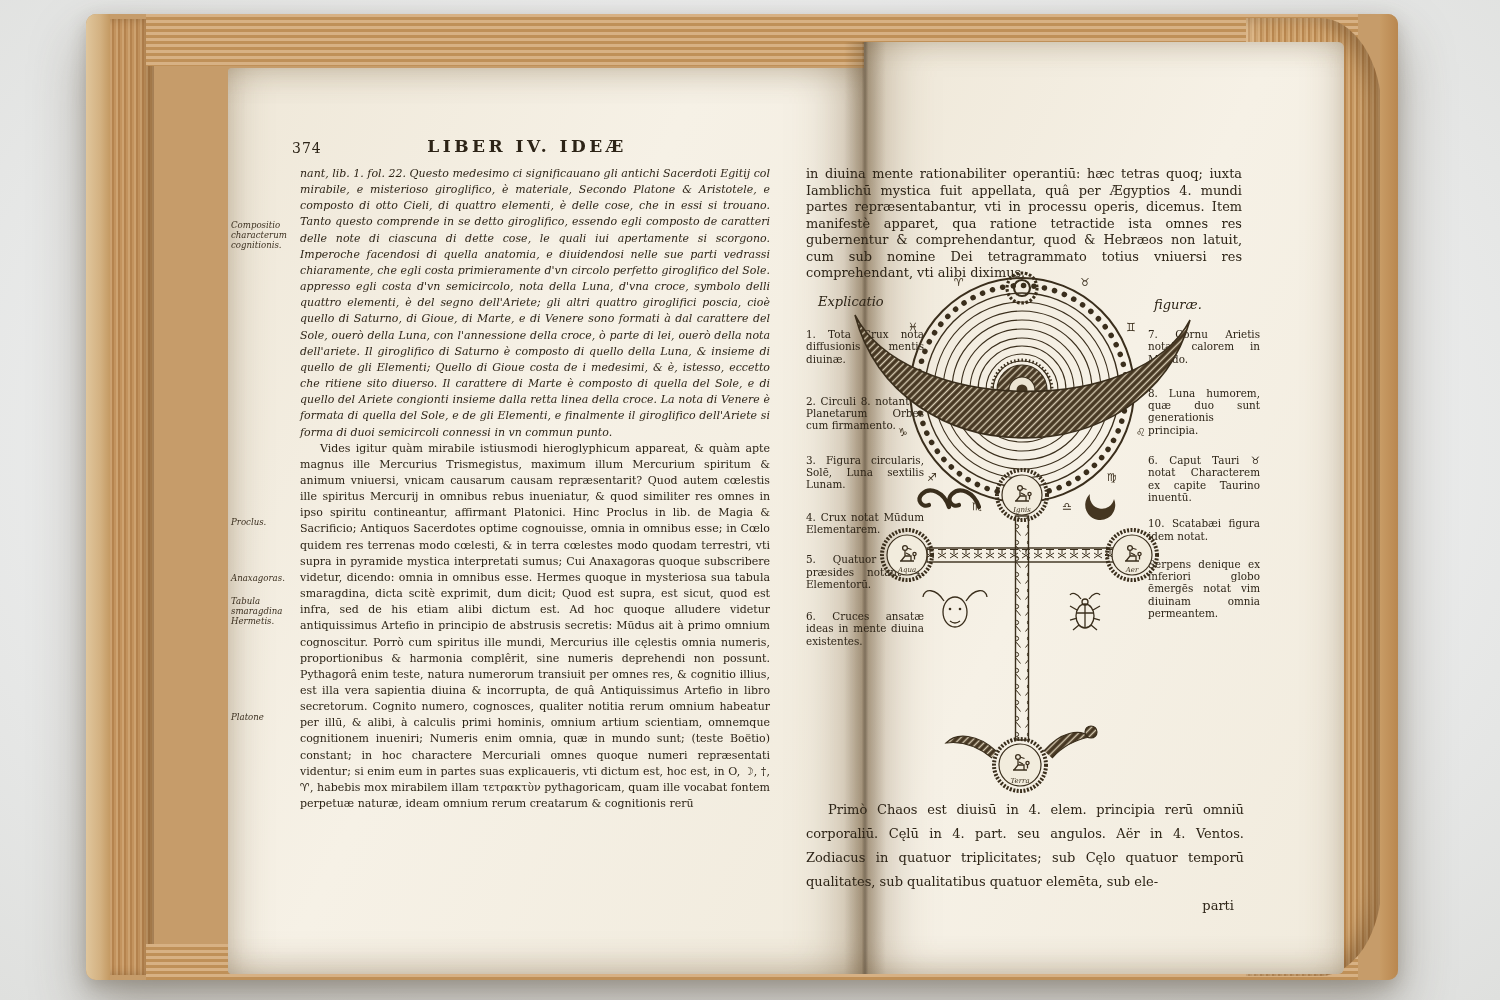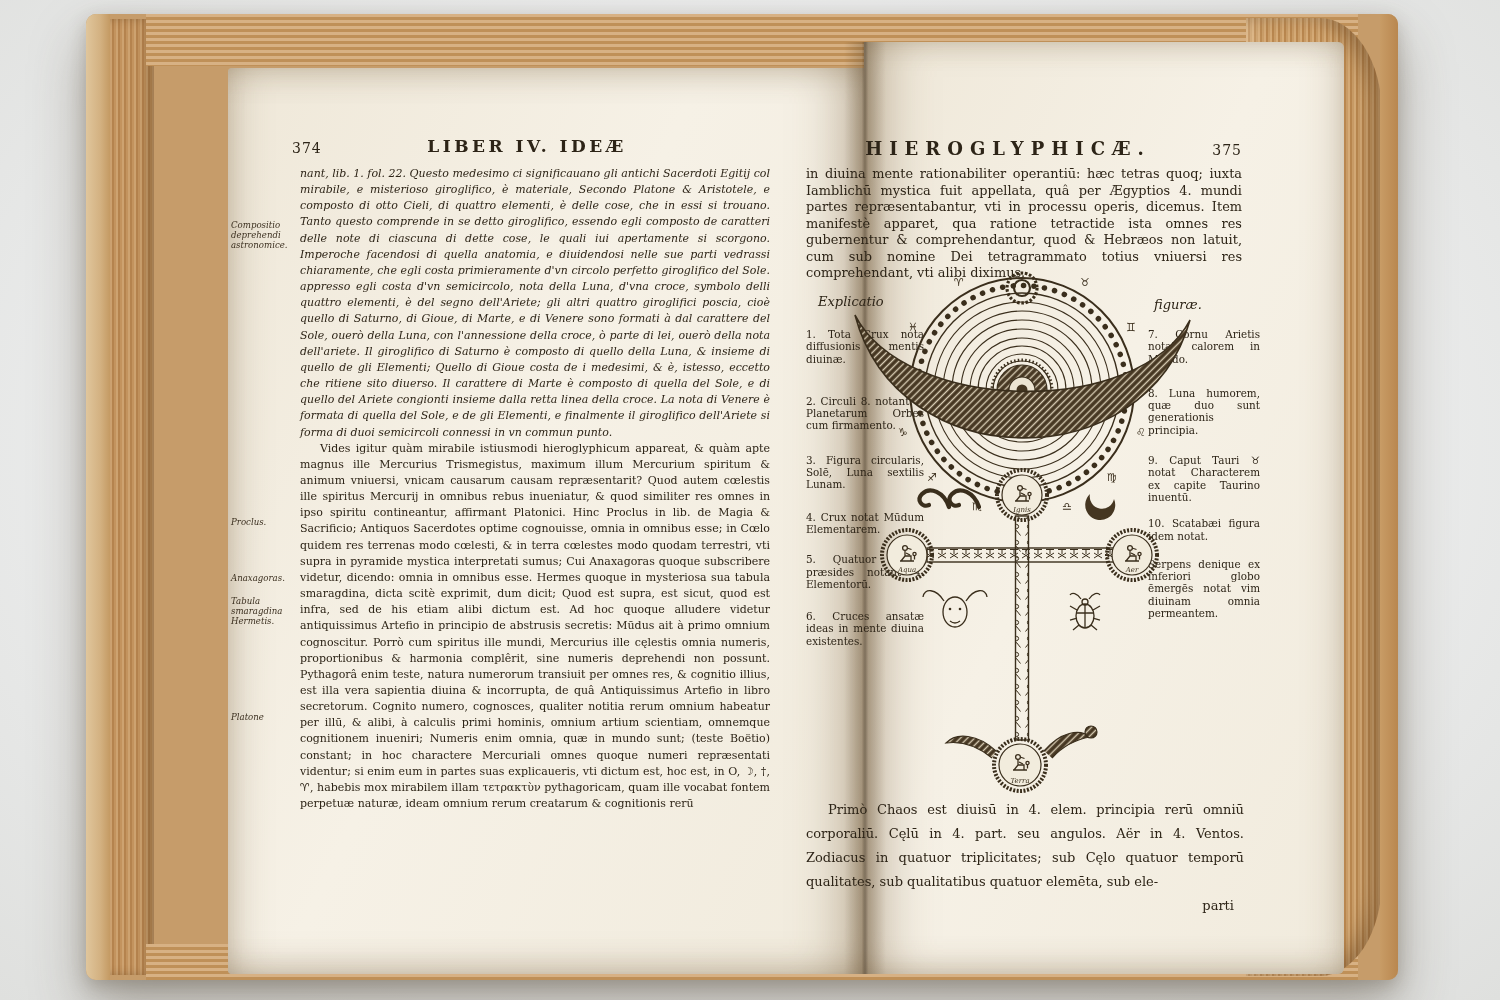--- a/index.html
+++ b/index.html
@@ -80,55 +80,50 @@
     <div class="page page-right"></div>
     <div class="gutter"></div>
   </div>
 
   <div class="abs lp-header">
     <span class="no">374</span>
     <span class="ttl">LIBER IV. IDEÆ</span>
     <span class="sp"></span>
   </div>
 
-  <div class="abs mnote mn-0">Compositio deprehendi astronomice.</div>
+  <div class="abs mnote mn-0">Compositio characterum cognitionis.</div>
   <div class="abs mnote mn-1">Proclus.</div>
   <div class="abs mnote mn-2">Anaxagoras.</div>
   <div class="abs mnote mn-3">Tabula smaragdina Hermetis.</div>
   <div class="abs mnote mn-4">Platone</div>
 
   <div class="abs lp-body">
     <div class="lp-par1">nant, lib. 1. fol. 22. Questo medesimo ci significauano gli antichi Sacerdoti Egitij col mirabile, e misterioso giroglifico, è materiale, Secondo Platone &amp; Aristotele, e composto di otto Cieli, di quattro elementi, è delle cose, che in essi si trouano. Tanto questo comprende in se detto giroglifico, essendo egli composto de caratteri delle note di ciascuna di dette cose, le quali iui apertamente si scorgono. Imperoche facendosi di quella anatomia, e diuidendosi nelle sue parti vedrassi chiaramente, che egli costa primieramente d'vn circolo perfetto giroglifico del Sole. appresso egli costa d'vn semicircolo, nota della Luna, d'vna croce, symbolo delli quattro elementi, è del segno dell'Ariete; gli altri quattro giroglifici poscia, cioè quello di Saturno, di Gioue, di Marte, e di Venere sono formati à dal carattere del Sole, ouerò della Luna, con l'annessione della croce, ò parte di lei, ouerò della nota dell'ariete. Il giroglifico di Saturno è composto di quello della Luna, &amp; insieme di quello de gli Elementi; Quello di Gioue costa de i medesimi, &amp; è, istesso, eccetto che ritiene sito diuerso. Il carattere di Marte è composto di quella del Sole, e di quello del Ariete congionti insieme dalla retta linea della croce. La nota di Venere è formata di quella del Sole, e de gli Elementi, e finalmente il giroglifico dell'Ariete si forma di duoi semicircoli connessi in vn commun punto.</div>
     <div class="lp-par2">Vides igitur quàm mirabile istiusmodi hieroglyphicum appareat, &amp; quàm apte magnus ille Mercurius Trismegistus, maximum illum Mercurium spiritum &amp; animum vniuersi, vnicam causarum causam repræsentarit? Quod autem cœlestis ille spiritus Mercurij in omnibus rebus inueniatur, &amp; quod similiter res omnes in ipso spiritu contineantur, affirmant Platonici. Hinc Proclus in lib. de Magia &amp; Sacrificio; Antiquos Sacerdotes optime cognouisse, omnia in omnibus esse; in Cœlo quidem res terrenas modo cœlesti, &amp; in terra cœlestes modo quodam terrestri, vti supra in pyramide mystica interpretati sumus; Cui Anaxagoras quoque subscribere videtur, dicendo: omnia in omnibus esse. Hermes quoque in mysteriosa sua tabula smaragdina, dicta scitè exprimit, dum dicit; Quod est supra, est sicut, quod est infra, sed de his etiam alibi dictum est. Ad hoc quoque alludere videtur antiquissimus Artefio in principio de abstrusis secretis: Mūdus ait à primo omnium cognoscitur. Porrò cum spiritus ille mundi, Mercurius ille cęlestis omnia numeris, proportionibus &amp; harmonia complêrit, sine numeris deprehendi non possunt. Pythagorâ enim teste, natura numerorum transiuit per omnes res, &amp; cognitio illius, est illa vera sapientia diuina &amp; incorrupta, de quâ Antiquissimus Artefio in libro secretorum. Cognito numero, cognosces, qualiter notitia rerum omnium habeatur per illū, &amp; alibi, à calculis primi hominis, omnium artium scientiam, omnemque cognitionem inueniri; Numeris enim omnia, quæ in mundo sunt; (teste Boëtio) constant; in hoc charactere Mercuriali omnes quoque numeri repræsentati videntur; si enim eum in partes suas explicaueris, vti dictum est, hoc est, in O, ☽, †, ♈, habebis mox mirabilem illam τετρακτὺν pythagoricam, quam ille vocabat fontem perpetuæ naturæ, ideam omnium rerum creatarum &amp; cognitionis rerū</div>
   </div>
 
-  <div class="abs rp-header">
-    <span class="sp"></span>
-    <span class="ttl">HIEROGLYPHICÆ.</span>
-    <span class="no">375</span>
-  </div>
 
   <div class="abs rp-top">in diuina mente rationabiliter operantiū: hæc tetras quoq; iuxta Iamblichū mystica fuit appellata, quâ per Ægyptios 4. mundi partes repræsentabantur, vti in processu operis, dicemus. Item manifestè apparet, qua ratione tetractide ista omnes res gubernentur &amp; comprehendantur, quod &amp; Hebræos non latuit, cum sub nomine Dei tetragrammato totius vniuersi res comprehendant, vti alibi diximus.</div>
 
   <div class="abs rp-expl">Explicatio</div>
   <div class="abs rp-fig">figuræ.</div>
 
   <div class="abs expl-col col-l">
     <div class="expl-item i0">1. Tota Crux nota diffusionis mentis diuinæ.</div>
     <div class="expl-item i1">2. Circuli 8. notant 7. Planetarum Orbes cum firmamento.</div>
     <div class="expl-item i2">3. Figura circularis, Solē, Luna sextilis Lunam.</div>
     <div class="expl-item i3">4. Crux notat Mūdum Elementarem.</div>
     <div class="expl-item i4">5. Quatuor Genij, præsides notant 4. Elementorū.</div>
     <div class="expl-item i5">6. Cruces ansatæ ideas in mente diuina existentes.</div>
   </div>
 
   <div class="abs expl-col col-r">
     <div class="expl-item i0">7. Cornu Arietis notat calorem in Mundo.</div>
     <div class="expl-item i1">8. Luna humorem, quæ duo sunt generationis principia.</div>
-    <div class="expl-item i2">9. Caput Tauri ♉ notat Characterem ex capite Taurino inuentū.</div>
+    <div class="expl-item i2">6. Caput Tauri ♉ notat Characterem ex capite Taurino inuentū.</div>
     <div class="expl-item i3">10. Scatabæi figura idem notat.</div>
     <div class="expl-item i4">Serpens denique ex inferiori globo ēmergēs notat vim diuinam omnia permeantem.</div>
   </div>
 
   <svg class="abs fig" viewBox="0 0 388 530">
     <defs>
       <pattern id="hatch" width="5" height="5" patternUnits="userSpaceOnUse" patternTransform="rotate(45)">
         <rect width="5" height="5" fill="#453621"></rect>
         <line x1="2.5" y1="0" x2="2.5" y2="5" stroke="#d8cdb4" stroke-width="1.4"></line>
       </pattern>

